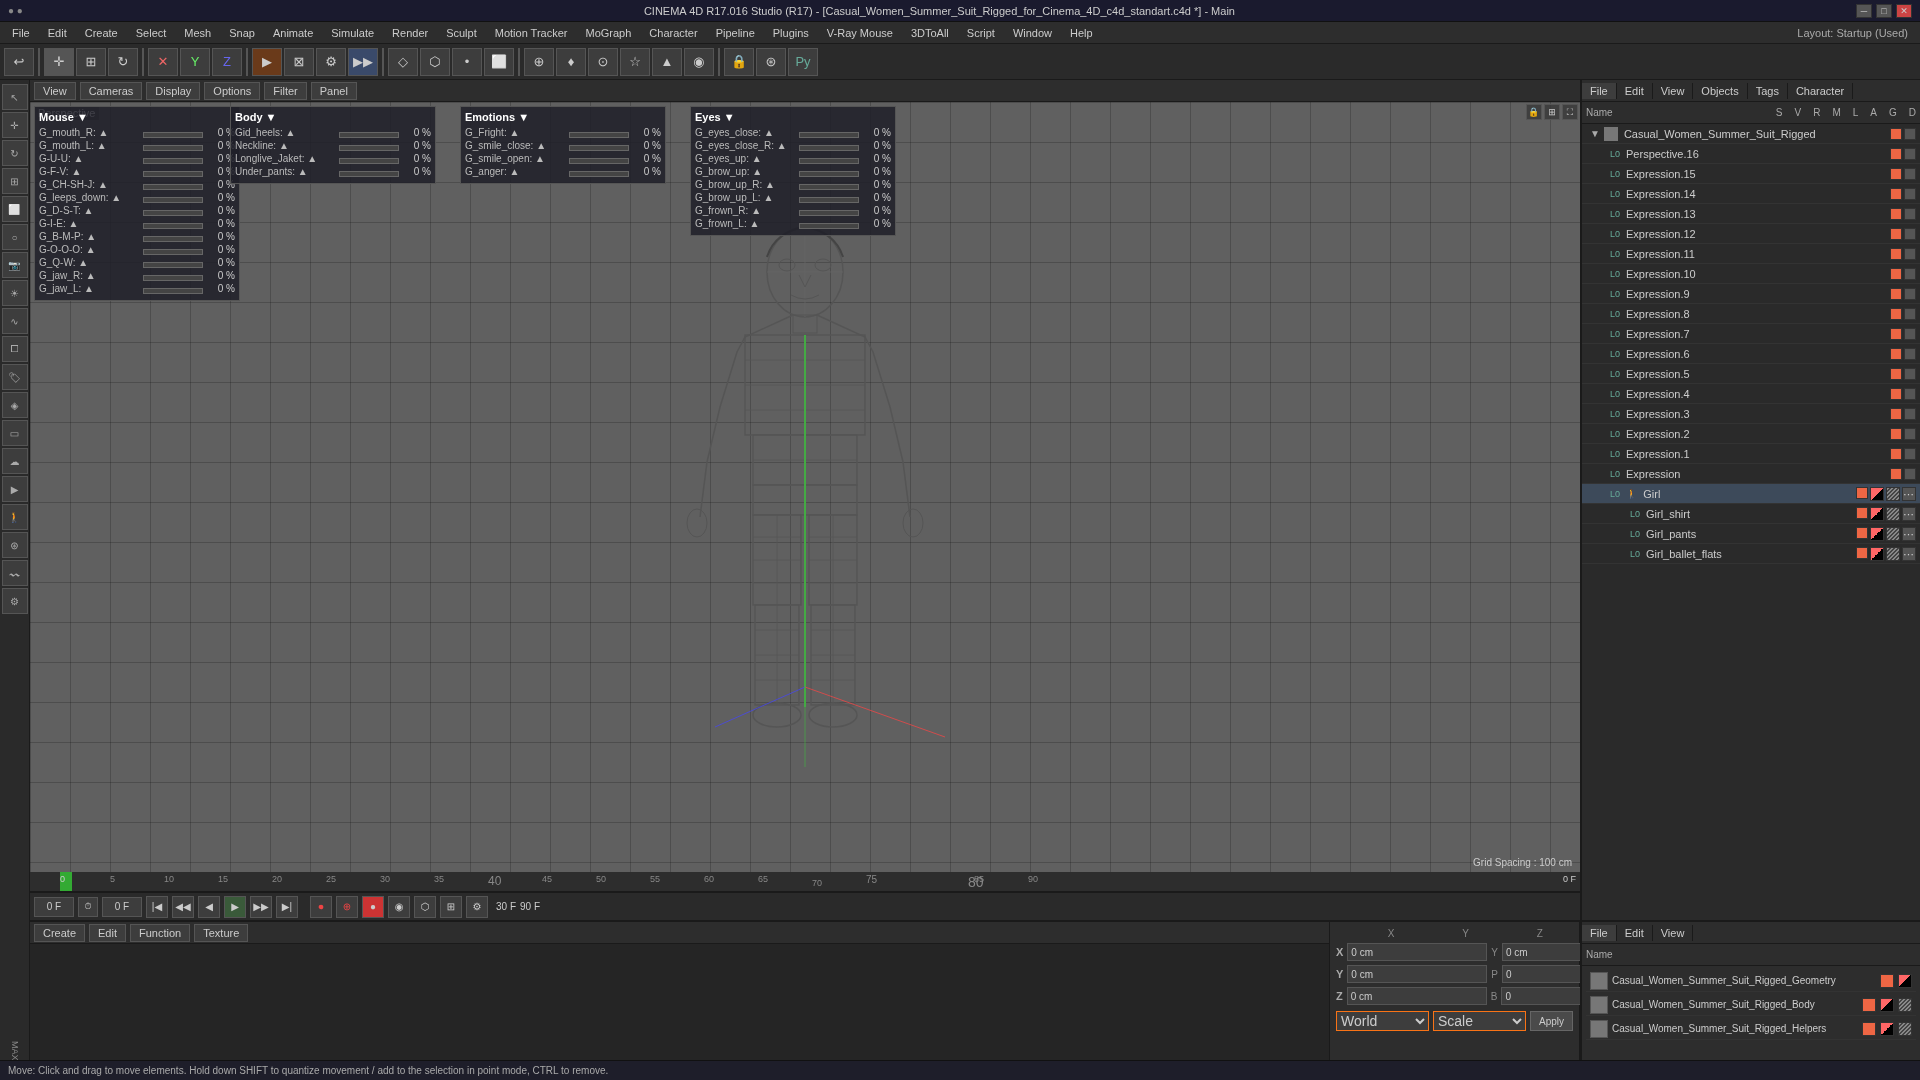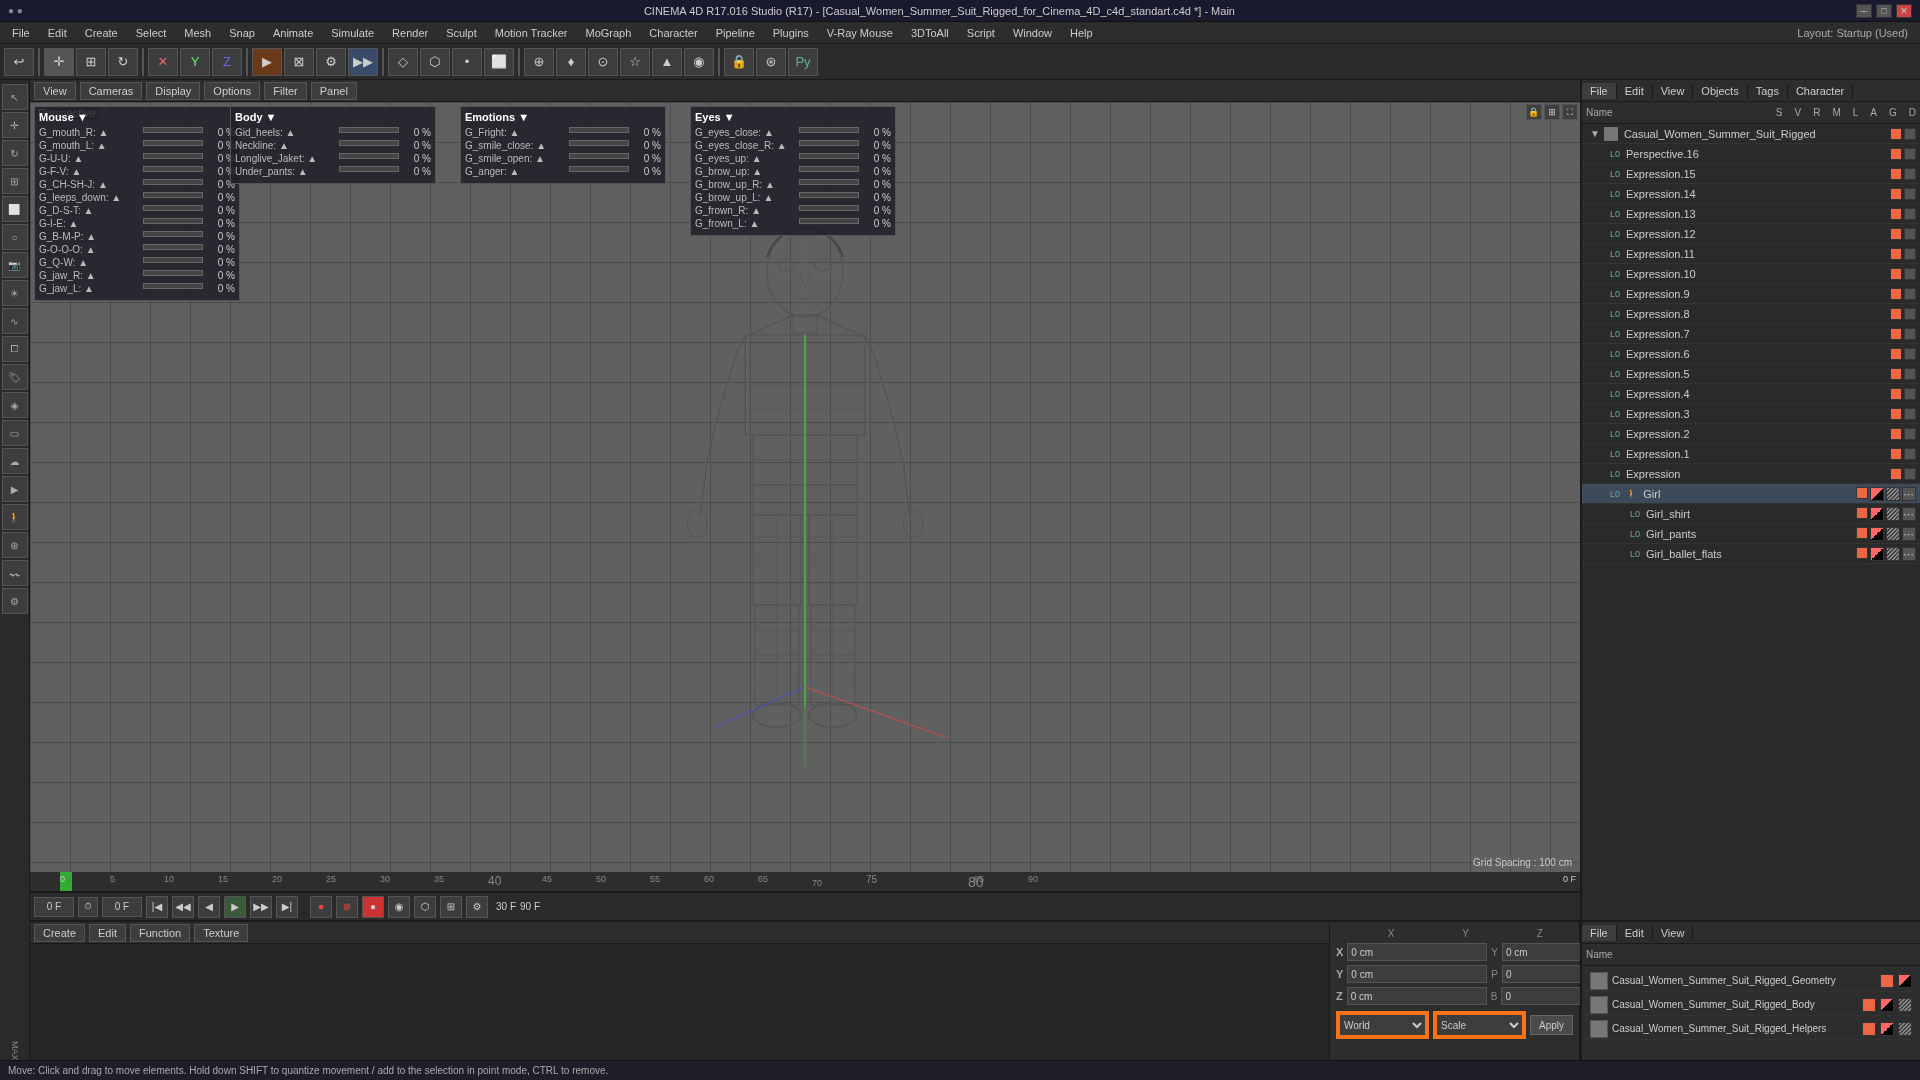--- a/index.html
+++ b/index.html
@@ -205,21 +205,21 @@
       font-size: 11px;
       font-weight: bold;
       margin-bottom: 4px;
       color: #fff;
       display: flex;
       align-items: center;
       gap: 4px;
     }
     .morph-row {
       display: flex;
-      align-items: flex-start;
+      align-items: flex-end;
       margin-bottom: 2px;
       gap: 4px;
     }
     .morph-label { width: 100px; font-size: 10px; color: #bbb; }
     .morph-slider {
       width: 60px; height: 6px;
       background: #444;
       border: 1px solid #666;
       position: relative;
     }
@@ -299,25 +299,25 @@
       padding: 0 3px;
     }
     #world-scale-row {
       display: flex;
       align-items: center;
       gap: 4px;
       margin-top: 4px;
     }
     .ws-select {
       flex: 1;
-      height: 28px;
+      height: 20px;
       background: #3d3d3d;
-      border: 4px solid #f97316;
-      color: #ccc;
-      font-size: 10px;
+      border: 1px solid #f97316;
+      color: #ccc;
+      font-size: 14px;
     }
     .ws-btn {
       padding: 2px 8px;
       height: 20px;
       background: #4a4a4a;
       border: 1px solid #666;
       color: #ccc;
       font-size: 10px;
       cursor: pointer;
     }

